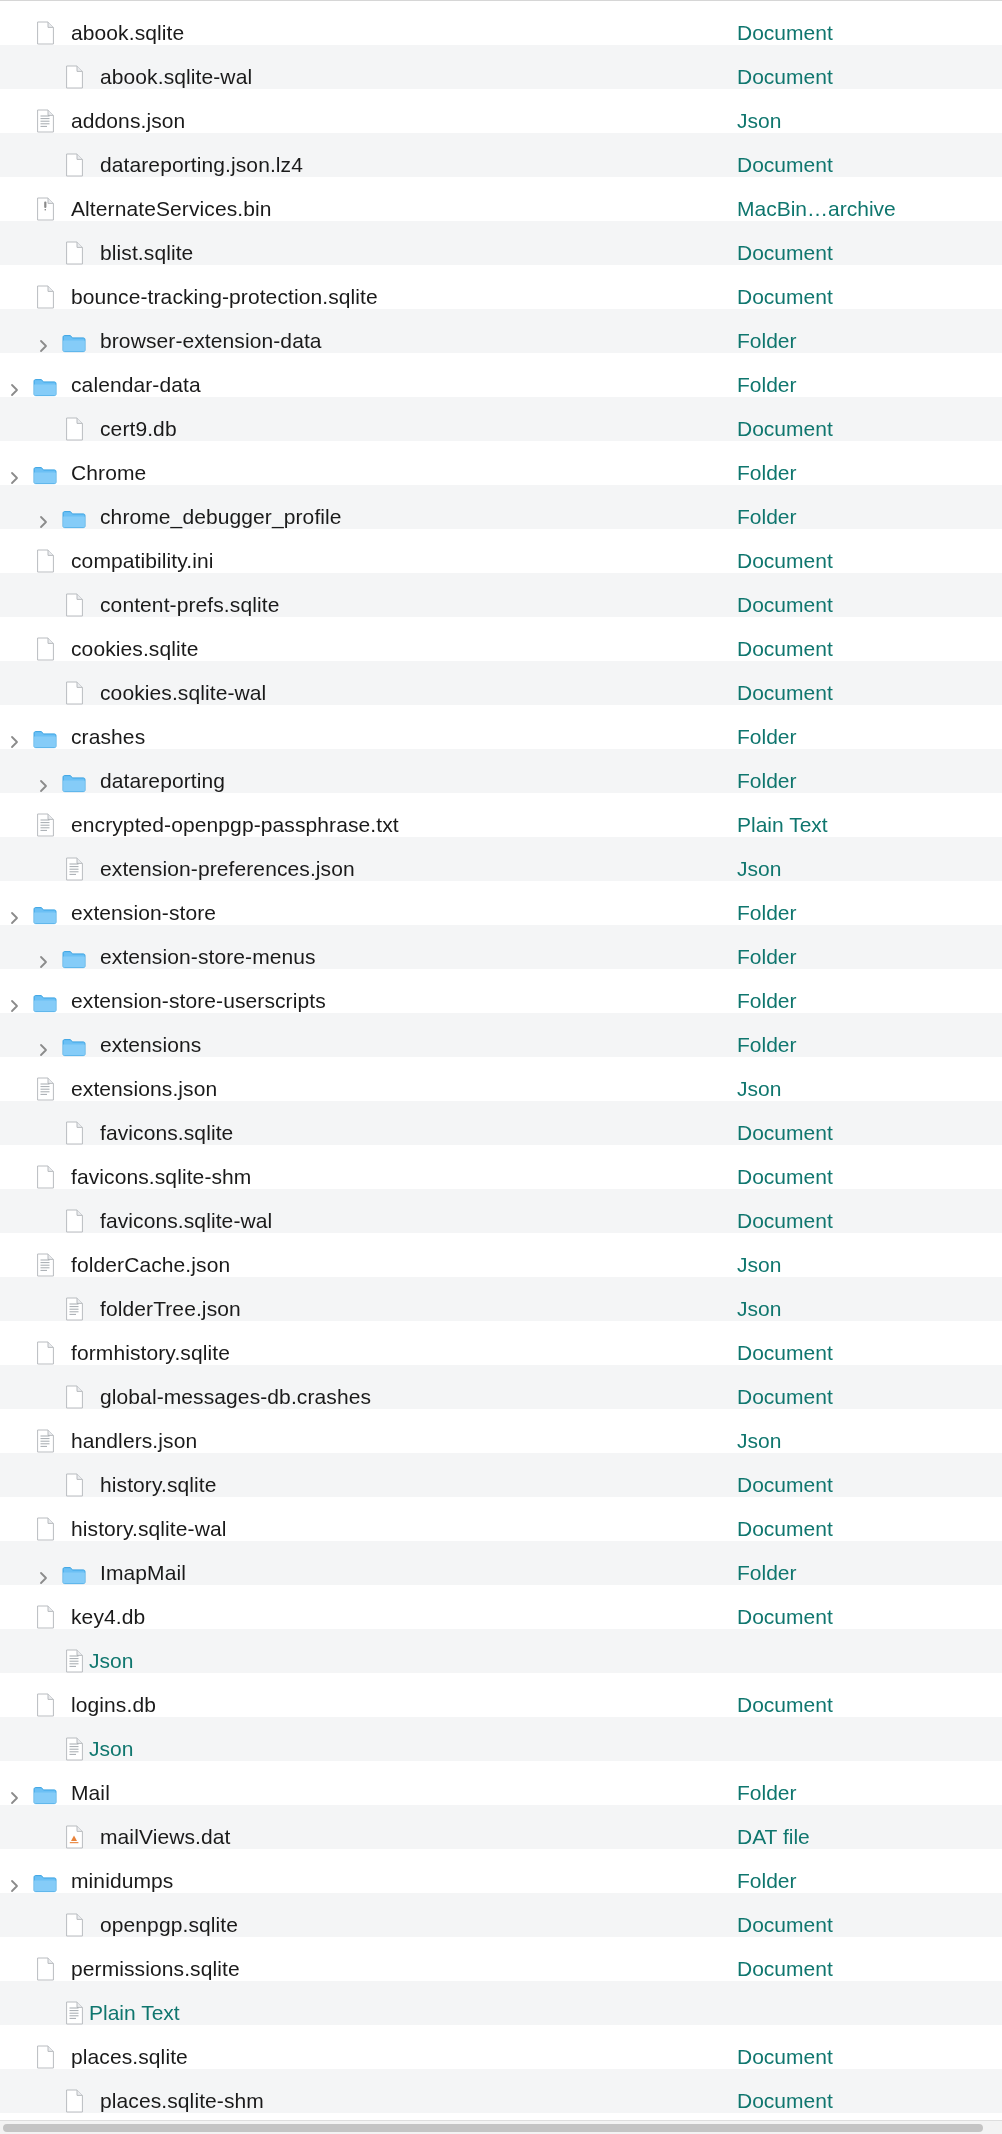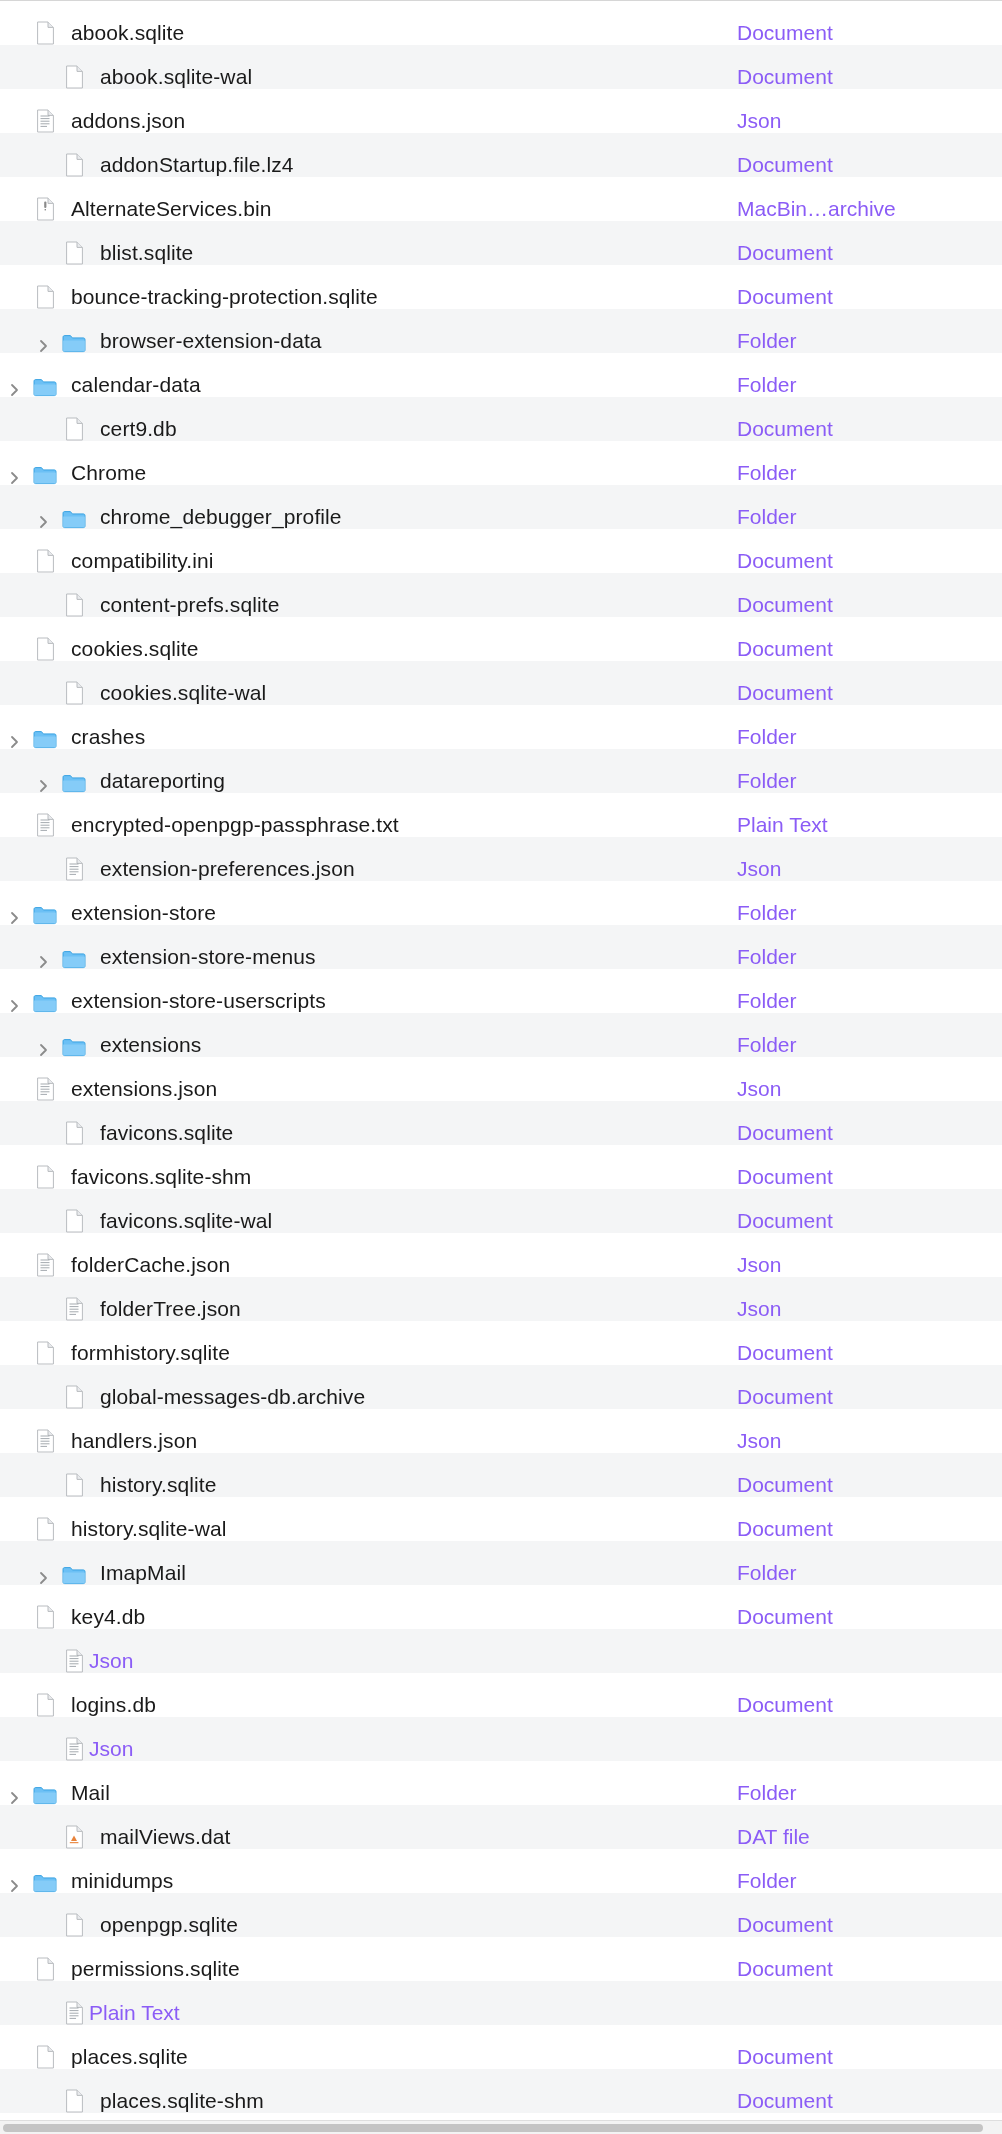--- a/index.html
+++ b/index.html
@@ -56,21 +56,21 @@
     flex: 1;
     padding-left: 11px;
     white-space: nowrap;
     overflow: hidden;
     text-overflow: ellipsis;
     letter-spacing: 0.1px;
   }
   .kind {
     width: 265px;
     min-width: 265px;
-    color: #8b5cf6;
+    color: #0f766e;
     white-space: nowrap;
     overflow: hidden;
     text-overflow: ellipsis;
   }
   .scrollbar-track {
     position: absolute;
     left: 0;
     bottom: 0;
     width: 1002px;
     height: 14px;
@@ -135,21 +135,21 @@
         <div class="kind">Json</div>
       </div>
       <div class="row even">
         <div class="disclosure"></div>
         <div class="icon">
           <svg width="19" height="24" viewBox="0 0 19 24" xmlns="http://www.w3.org/2000/svg">
             <path d="M1.6 1 H12 L17.4 6.4 V23 H1.6 Z" fill="#ffffff" stroke="#b9bcc0" stroke-width="1"></path>
             <path d="M12 1 V6.4 H17.4" fill="#e9ebed" stroke="#b9bcc0" stroke-width="1"></path>
           </svg>
         </div>
-        <div class="name">addonStartup.file.lz4</div>
+        <div class="name">datareporting.json.lz4</div>
         <div class="kind">Document</div>
       </div>
       <div class="row odd">
         <div class="disclosure"></div>
         <div class="icon">
           <svg width="19" height="24" viewBox="0 0 19 24" xmlns="http://www.w3.org/2000/svg">
             <path d="M1.6 1 H12 L17.4 6.4 V23 H1.6 Z" fill="#ffffff" stroke="#b9bcc0" stroke-width="1"></path>
             <path d="M12 1 V6.4 H17.4" fill="#e9ebed" stroke="#b9bcc0" stroke-width="1"></path>
             <g fill="#8b8b8b">
               <rect x="8.2" y="4.6" width="2.2" height="6.5" rx="1"></rect>
@@ -522,21 +522,21 @@
         <div class="kind">Document</div>
       </div>
       <div class="row even">
         <div class="disclosure"></div>
         <div class="icon">
           <svg width="19" height="24" viewBox="0 0 19 24" xmlns="http://www.w3.org/2000/svg">
             <path d="M1.6 1 H12 L17.4 6.4 V23 H1.6 Z" fill="#ffffff" stroke="#b9bcc0" stroke-width="1"></path>
             <path d="M12 1 V6.4 H17.4" fill="#e9ebed" stroke="#b9bcc0" stroke-width="1"></path>
           </svg>
         </div>
-        <div class="name">global-messages-db.archive</div>
+        <div class="name">global-messages-db.crashes</div>
         <div class="kind">Document</div>
       </div>
       <div class="row odd">
         <div class="disclosure"></div>
         <div class="icon">
           <svg width="19" height="24" viewBox="0 0 19 24" xmlns="http://www.w3.org/2000/svg">
             <path d="M1.6 1 H12 L17.4 6.4 V23 H1.6 Z" fill="#ffffff" stroke="#b9bcc0" stroke-width="1"></path>
             <path d="M12 1 V6.4 H17.4" fill="#e9ebed" stroke="#b9bcc0" stroke-width="1"></path>
             <g stroke="#9aa0a6" stroke-width="0.9">
               <line x1="4.5" y1="7" x2="13.5" y2="7"></line>

